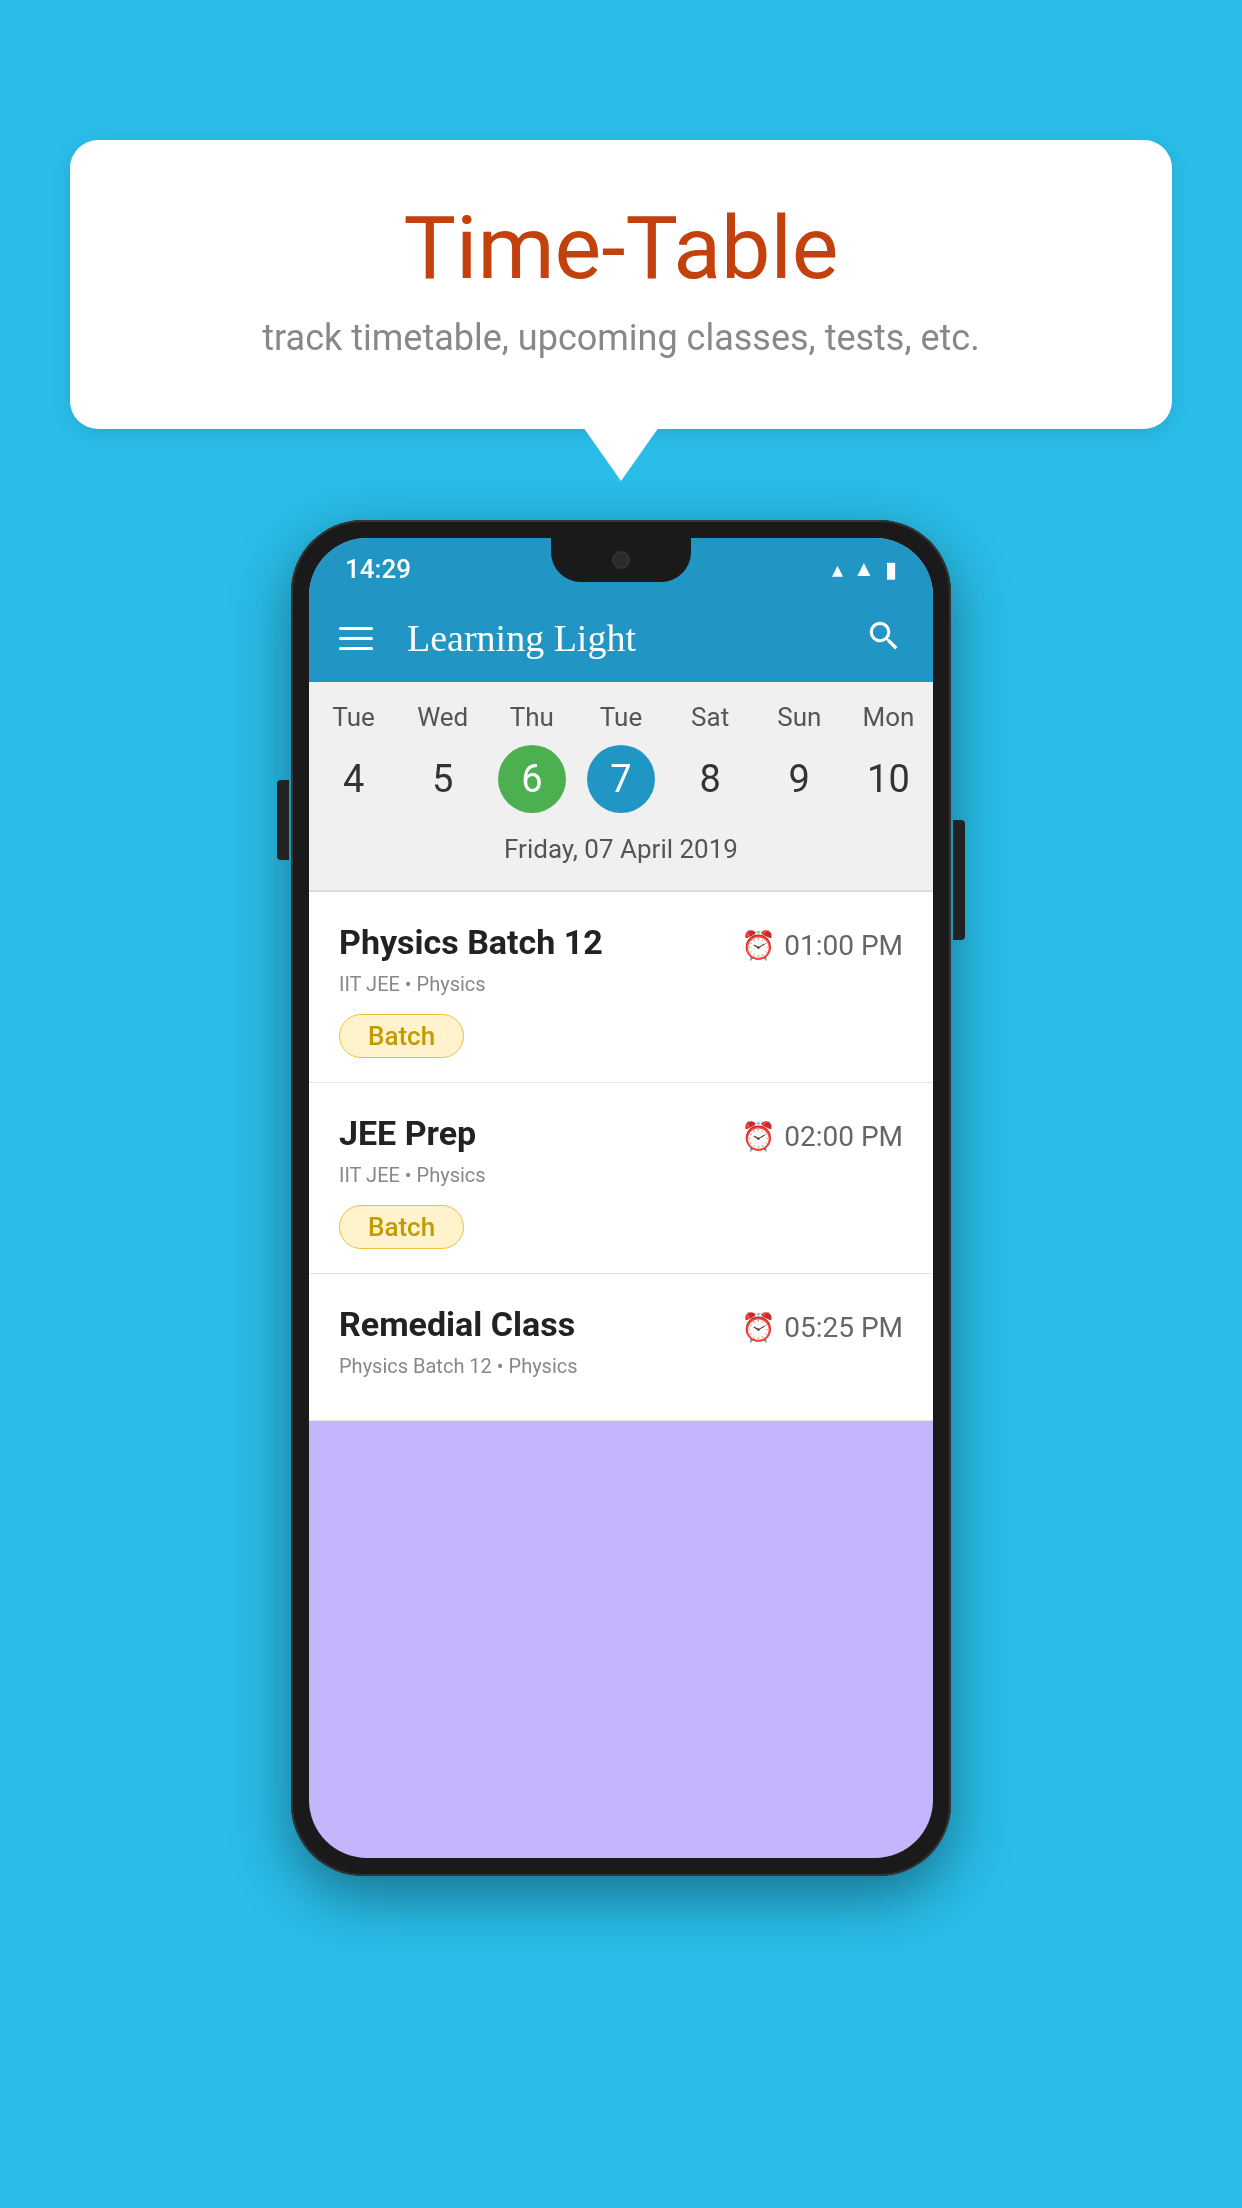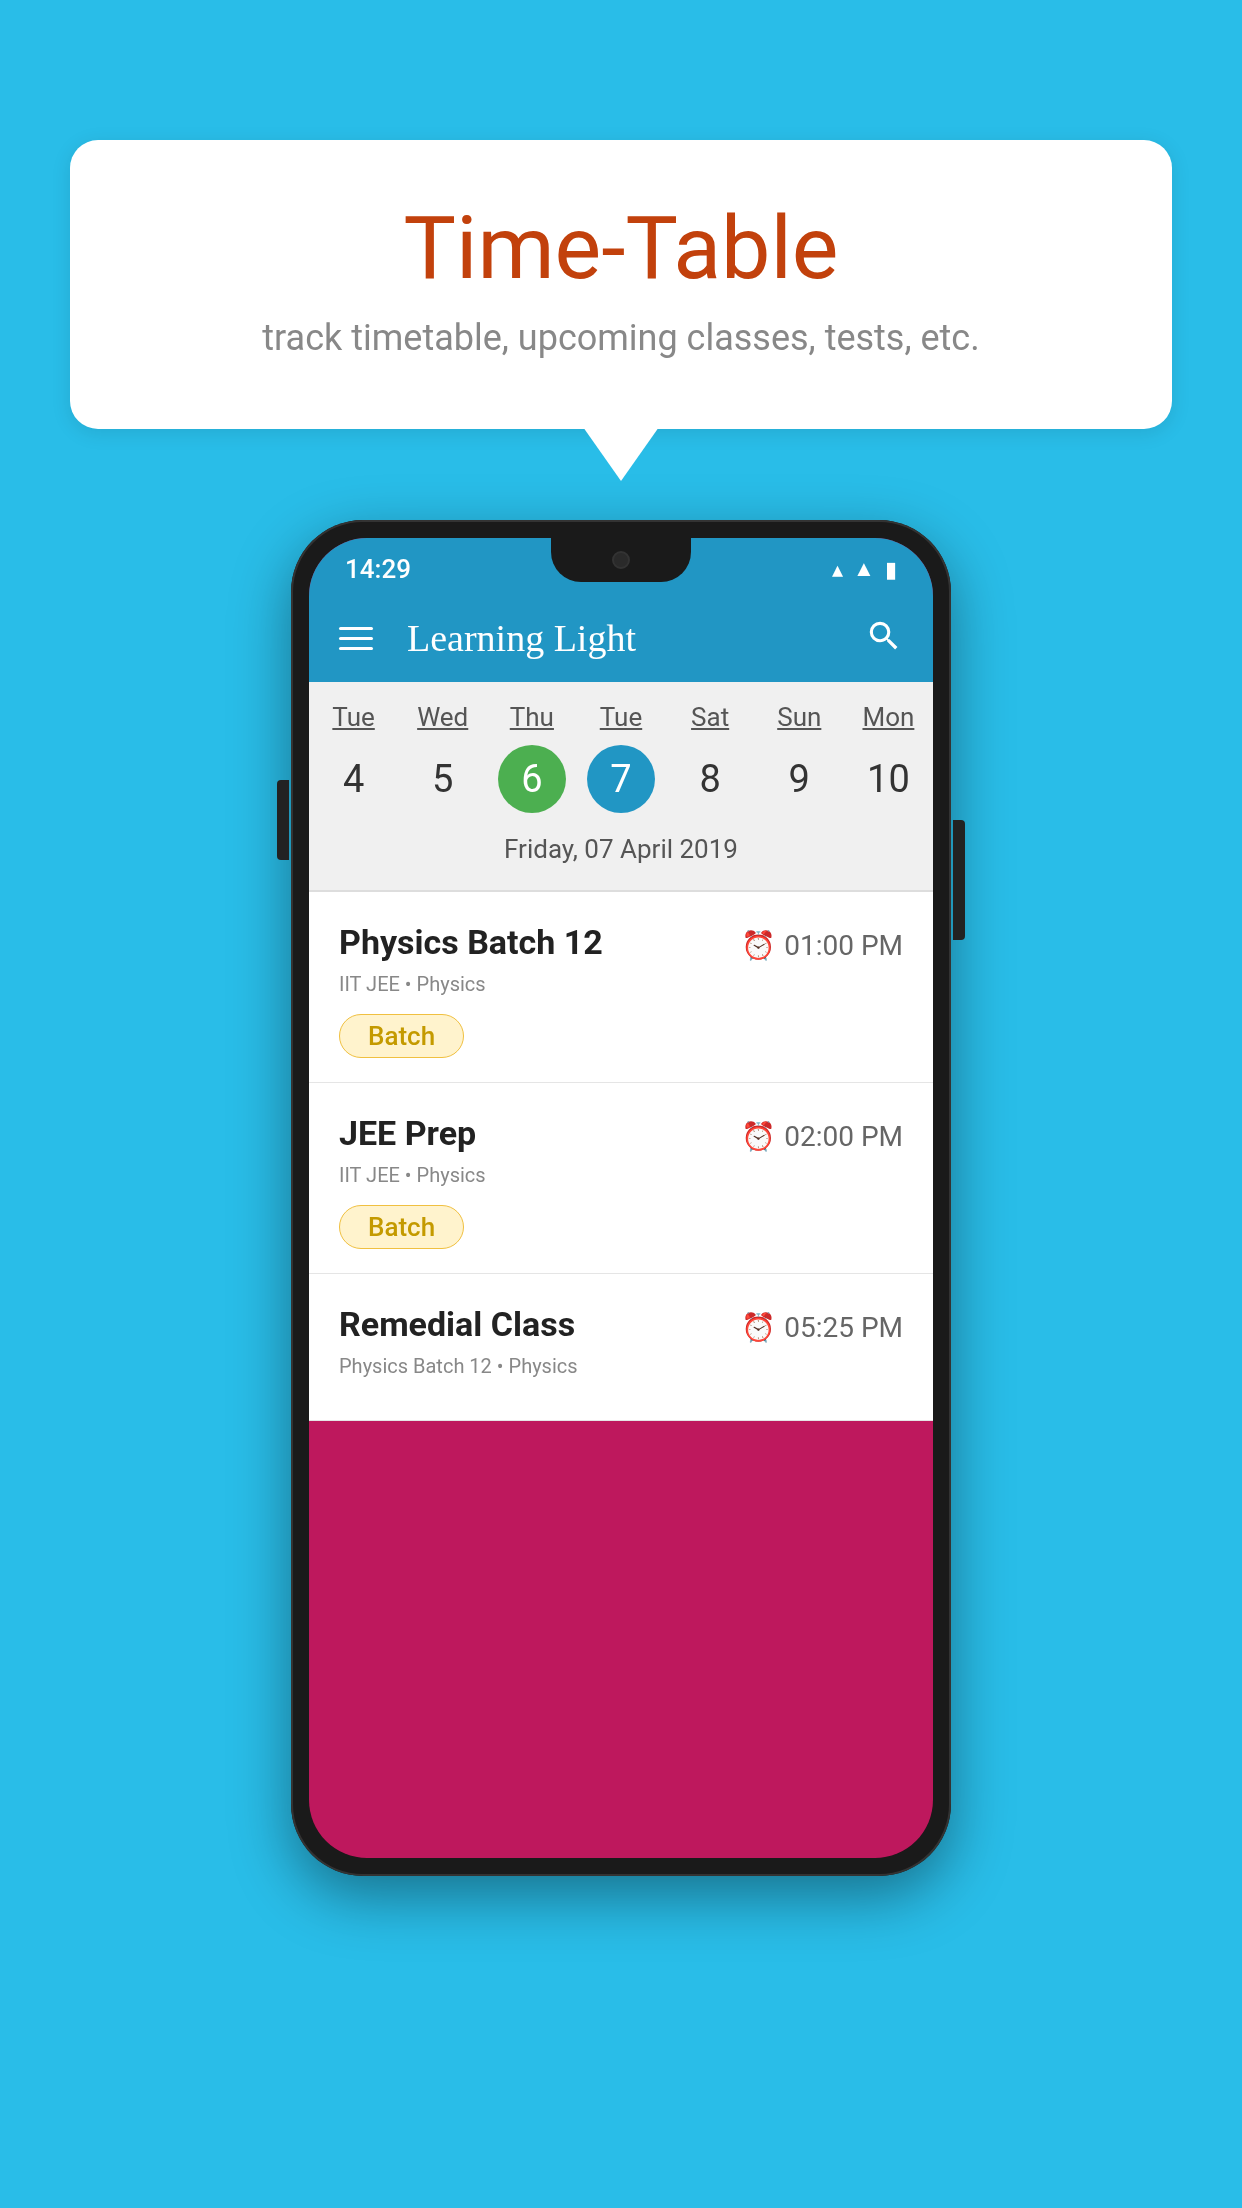--- a/index.html
+++ b/index.html
@@ -127,21 +127,21 @@
 
     .notch-camera {
       width: 18px;
       height: 18px;
       background: #2a2a2a;
       border-radius: 50%;
       border: 2px solid #333;
     }
 
     .phone-screen {
-      background: #be185d;
+      background: #c4b5fd;
       height: 1320px;
       overflow: hidden;
       position: relative;
     }
 
     
     .status-bar {
       background: #2196c4;
       height: 56px;
       display: flex;
@@ -209,21 +209,20 @@
       display: grid;
       grid-template-columns: repeat(7, 1fr);
       text-align: center;
       margin-bottom: 12px;
     }
 
     .day-label {
       font-size: 26px;
       color: #555;
       font-weight: 400;
-      text-decoration: underline;
     }
 
     .day-numbers {
       display: grid;
       grid-template-columns: repeat(7, 1fr);
       text-align: center;
       margin-bottom: 12px;
     }
 
     .day-num {

